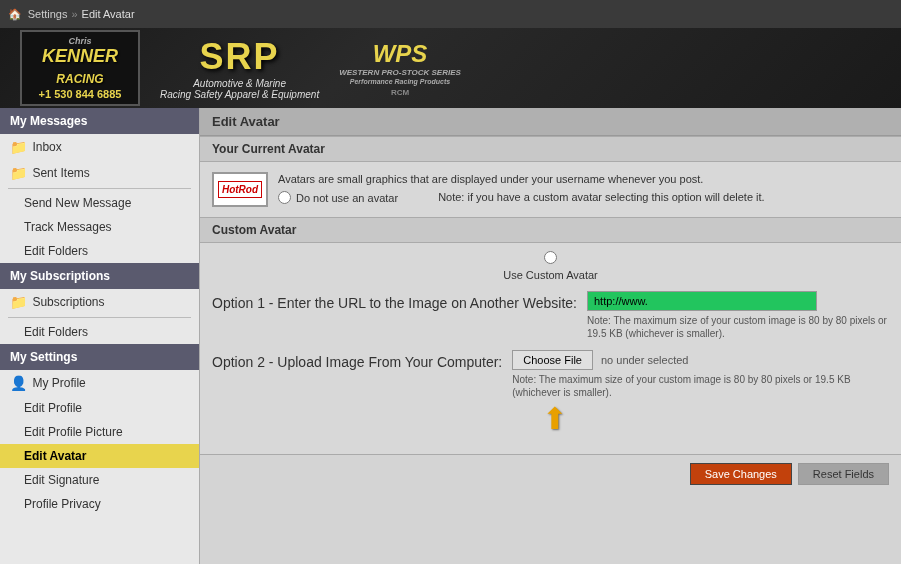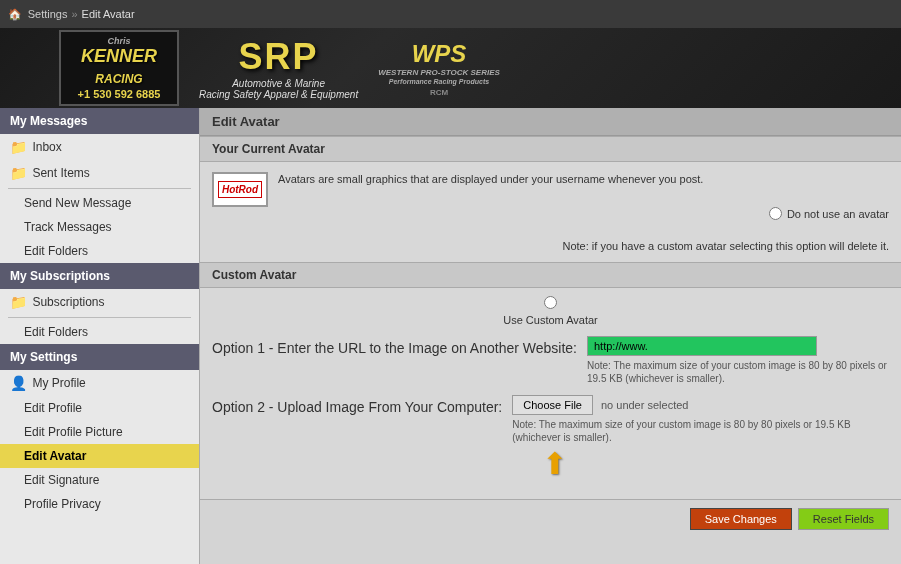--- a/index.html
+++ b/index.html
@@ -28,21 +28,20 @@
       justify-content: center;
       overflow: hidden;
       position: relative;
     }
     .banner-inner {
       display: flex;
       align-items: center;
       gap: 20px;
       width: 100%;
       padding: 0 20px;
-      margin-left: 39px;
     }
     .banner-logo-kenner {
       background: #111;
       border: 2px solid #555;
       padding: 4px 8px;
       color: #e8d44d;
       font-size: 10px;
       font-weight: bold;
       text-align: center;
       min-width: 120px;
@@ -270,21 +269,21 @@
     }
     .btn-save {
       background: #c2410c;
       color: #fff;
       border: 1px solid #444;
       padding: 4px 14px;
       font-size: 11px;
       cursor: pointer;
     }
     .btn-reset {
-      background: #84cc16;
+      background: #a3a3a3;
       color: #333;
       border: 1px solid #999;
       padding: 4px 14px;
       font-size: 11px;
       cursor: pointer;
     }
     .avatar-info-row {
       display: flex;
       gap: 10px;
       align-items: flex-start;
@@ -301,21 +300,21 @@
   <span>Settings</span>
   <span class="sep">»</span>
   <span class="breadcrumb-current">Edit Avatar</span>
 </div>
 
 <div class="banner">
   <div class="banner-inner">
     <div class="banner-logo-kenner">
       <div style="font-size:9px; font-style:italic; color:#aaa;">Chris</div>
       <div class="racing-title">KENNER<br><span style="font-size:12px;">RACING</span></div>
-      <div class="phone">+1 530 592 6885</div>
+      <div class="phone">+1 530 844 6885</div>
     </div>
     <div class="banner-srp">
       <div class="srp-big">SRP</div>
       <div class="srp-sub">Automotive &amp; Marine<br>Racing Safety Apparel &amp; Equipment</div>
     </div>
     <div class="banner-wps">
       <div class="wps-big">WPS</div>
       <div style="font-size:8px; color:#aaa; font-style:italic;">WESTERN PRO-STOCK SERIES<br><span style="font-size:7px;">Performance Racing Products</span></div>
       <div style="font-size:8px; color:#888; margin-top:2px;">RCM</div>
     </div>
@@ -385,21 +384,21 @@
       <div class="panel-title-bar">Edit Avatar</div>
 
       <div class="section-header">Your Current Avatar</div>
       <div class="section-body">
         <div class="avatar-info-row">
           <div class="avatar-preview">
             <span style="color:#cc0000; font-weight:900; font-size:10px; font-style:italic; background:#fff; padding:2px 3px; border:1px solid #cc0000;">HotRod</span>
           </div>
           <div class="avatar-info-texts">
             <div class="avatar-text-notifier">Avatars are small graphics that are displayed under your username whenever you post.</div>
-            <div style="display:flex; align-items:flex-end; gap:20px; margin-top:20px;flex-direction:column;">
+            <div style="display:flex; align-items:flex-start; gap:20px; margin-top:4px;">
               <div class="radio-row">
                 <input type="radio" name="avatar_option" style="">
                 <span>Do not use an avatar</span>
               </div>
               <div class="note-text">Note: if you have a custom avatar selecting this option will delete it.</div>
             </div>
           </div>
         </div>
       </div>
 

